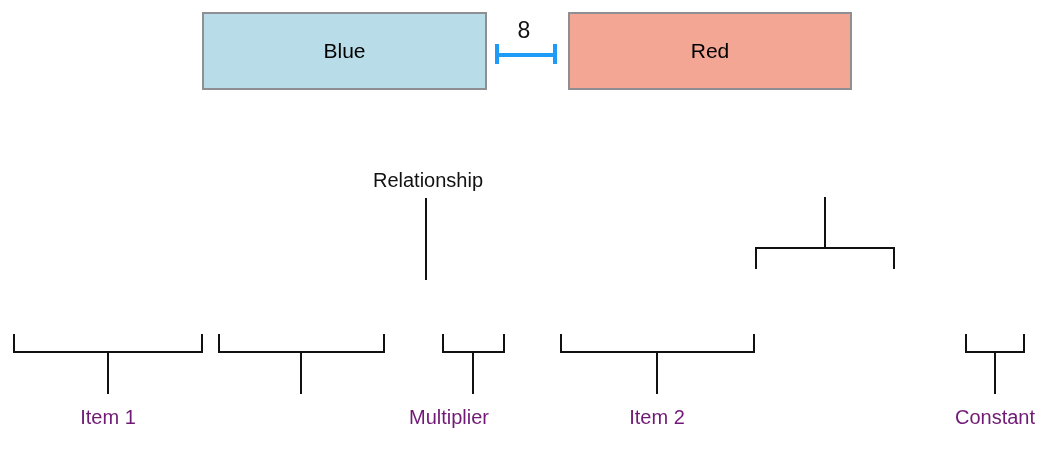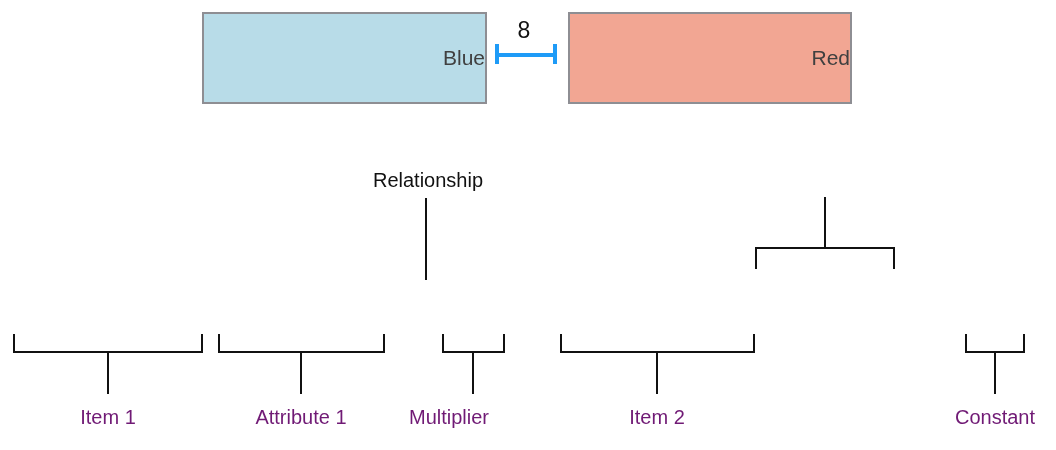--- a/index.html
+++ b/index.html
@@ -9,28 +9,28 @@
     height: 450px;
     background: #ffffff;
     font-family: "Liberation Sans", sans-serif;
     color: #111111;
     overflow: hidden;
   }
   
   .view-box {
     position: absolute;
     top: 12px;
-    height: 92px;
+    height: 78px;
     border: 2px solid #8e8e93;
     box-sizing: border-box;
     display: flex;
     align-items: center;
-    justify-content: flex-end;
+    justify-content: center;
     font-size: 21px;
-    color: #404040;
+    color: #000000;
   }
   #blue-box { left: 202px; width: 285px; background: #b8dce8; }
   #red-box  { left: 568px; width: 284px; background: #f2a693; }
 
   
   .ibeam-bar {
     position: absolute; left: 495px; top: 53px;
     width: 62px; height: 4px; background: #1e9bf7;
   }
   .ibeam-cap {
@@ -133,21 +133,20 @@
   <div id="attribute2-pointer" class="pointer-line"></div>
   <div id="attribute2-brace"></div>
 
 
   <div id="item1-bracket" class="under-bracket"></div>
   <div id="item1-stem" class="bracket-stem"></div>
   <div id="item1-bottom-label" class="bracket-label">Item 1</div>
 
   <div id="attribute1-bracket" class="under-bracket"></div>
   <div id="attribute1-stem" class="bracket-stem"></div>
-  <div id="attribute1-bottom-label" class="bracket-label">Attribute 1</div>
 
   <div id="multiplier-bracket" class="under-bracket"></div>
   <div id="multiplier-stem" class="bracket-stem"></div>
   <div id="multiplier-bottom-label" class="bracket-label">Multiplier</div>
 
   <div id="item2-bracket" class="under-bracket"></div>
   <div id="item2-stem" class="bracket-stem"></div>
   <div id="item2-bottom-label" class="bracket-label">Item 2</div>
 
   <div id="constant-bracket" class="under-bracket"></div>

